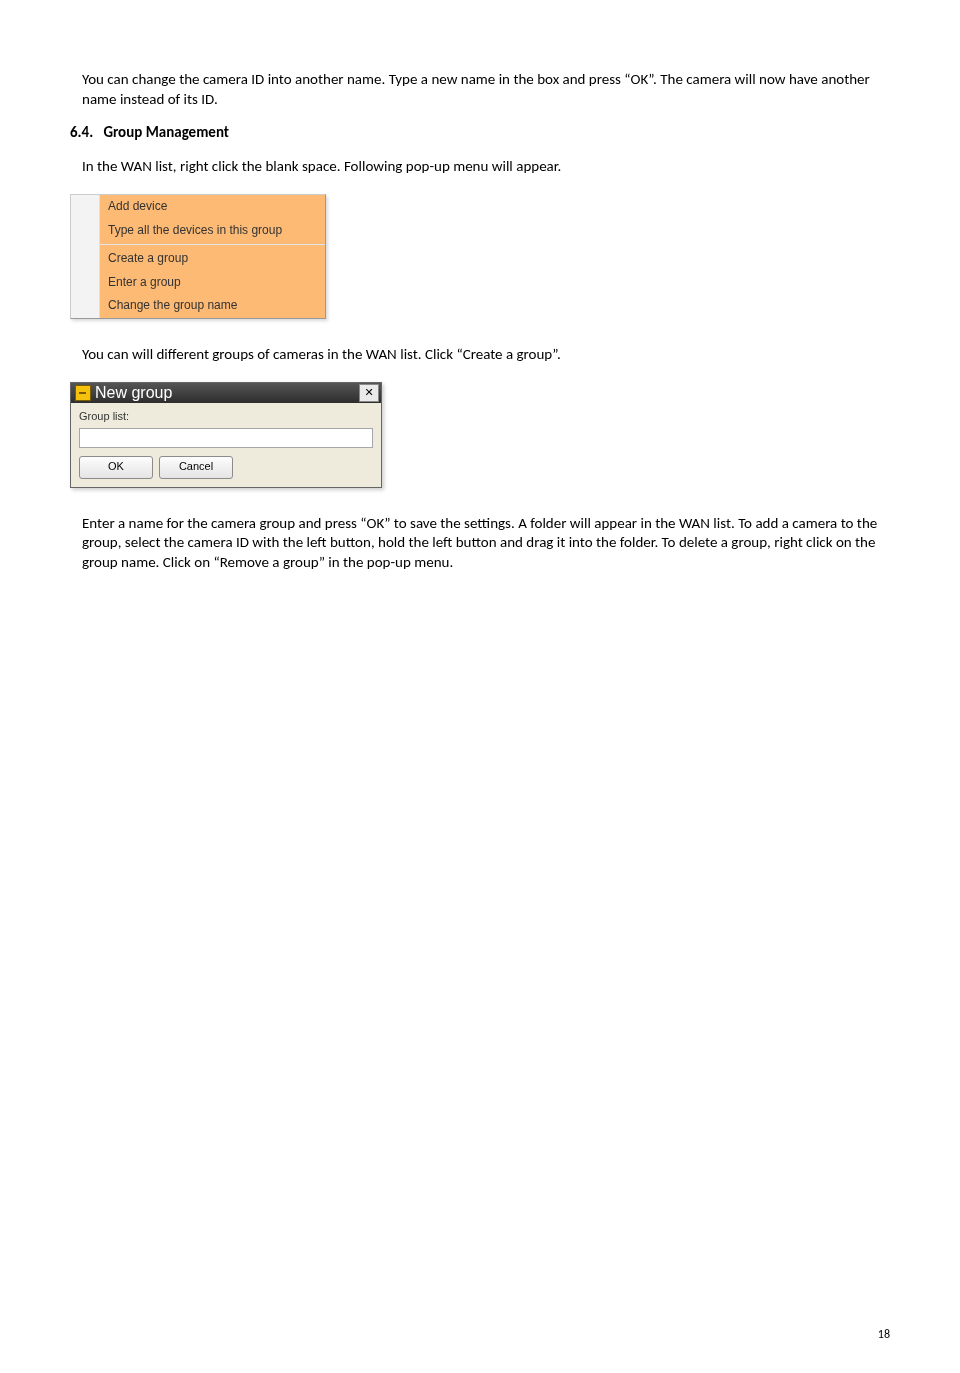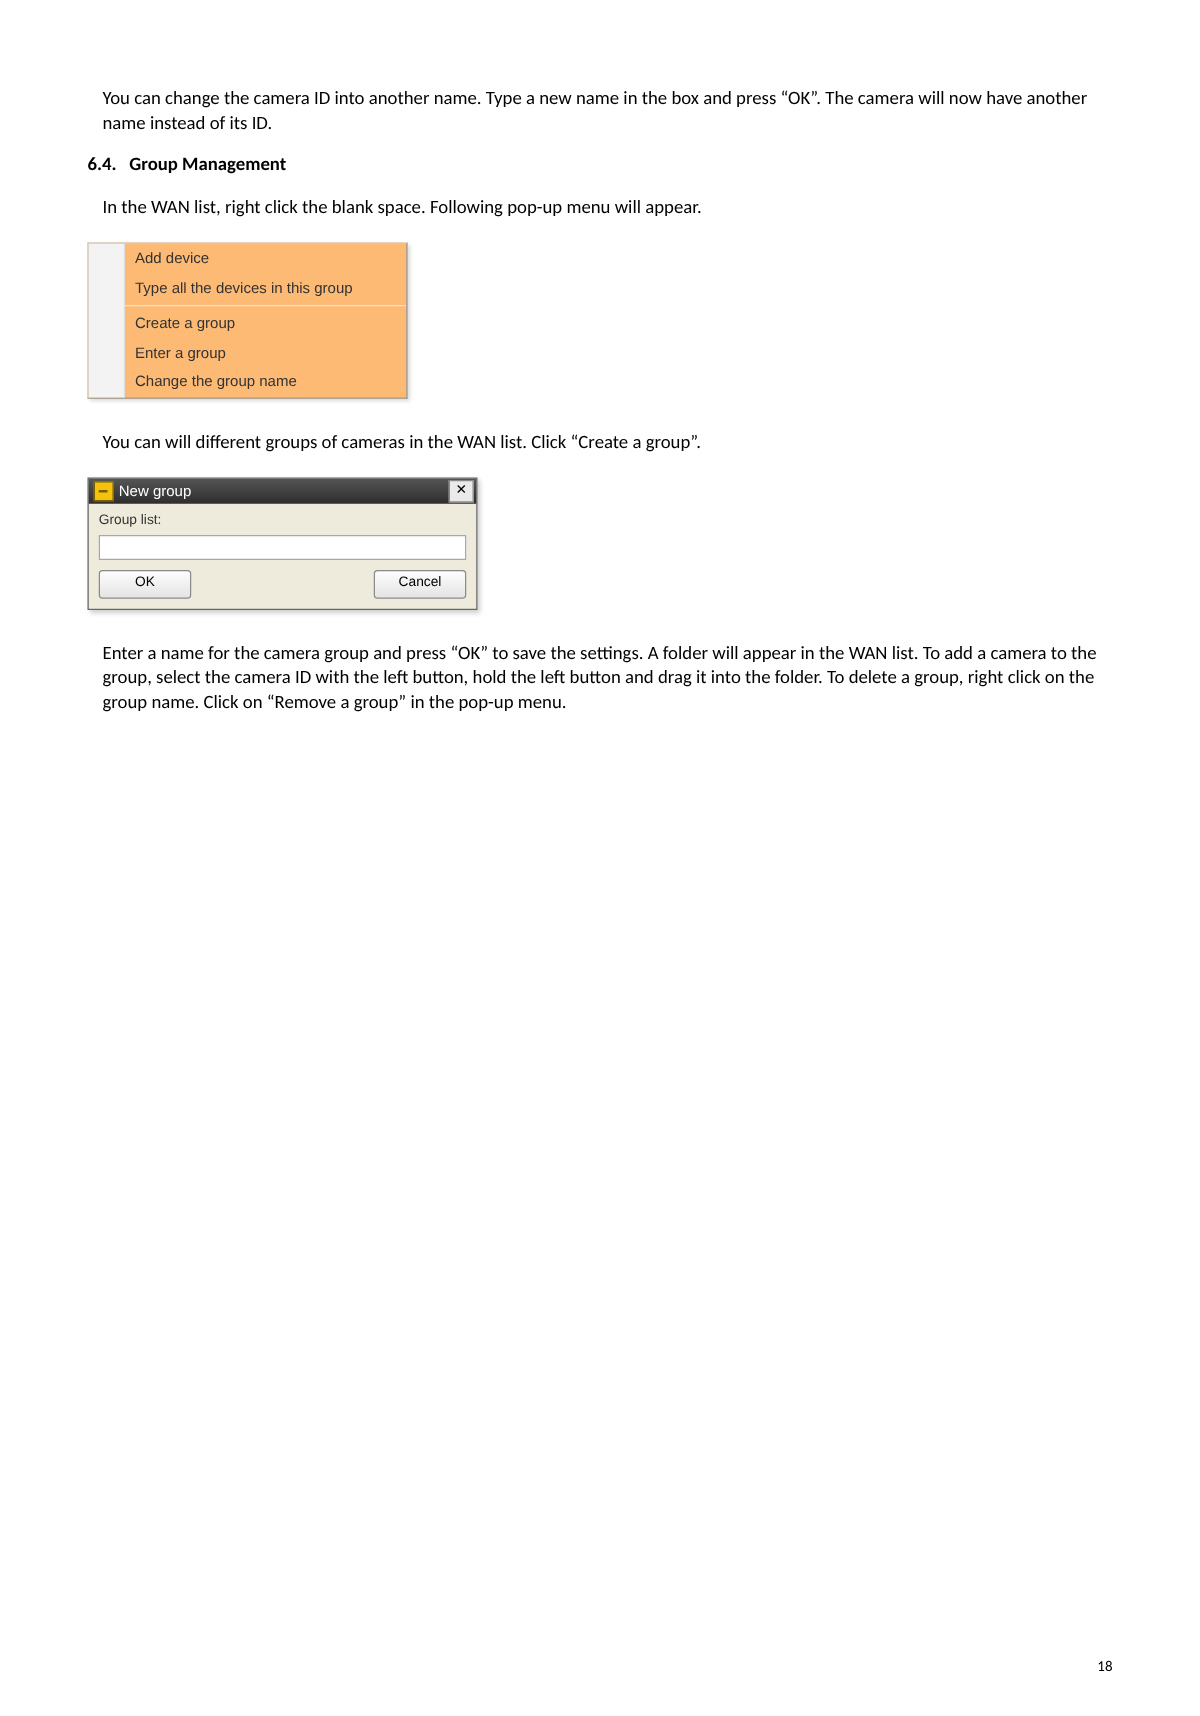--- a/index.html
+++ b/index.html
@@ -69,21 +69,21 @@
     margin-right:4px;
     position:relative;
   }
   .dlg-icon::after{
     content:"";
     position:absolute;
     left:3px; top:6px;
     width:7px; height:2px;
     background:#7a5c00;
   }
-  .dlg-title { flex:1; font-size:12px; }
+  .dlg-title { flex:1; font-size:16px; }
   .dlg-close {
     width:18px; height:16px;
     background:#eaeaea;
     border:1px solid #888;
     color:#000;
     font-size:11px;
     line-height:14px;
     text-align:center;
     font-family: Arial, sans-serif;
   }
@@ -94,21 +94,21 @@
     box-sizing:border-box;
     height: 20px;
     border:1px solid #a7a6aa;
     background:#fff;
     padding: 0 4px;
     font-size:11px;
     color:#333;
   }
   .dlg-buttons {
     display:flex;
-    justify-content:space-between;
+    justify-content:flex-start;
     gap:6px;
     margin-top:8px;
   }
   .dlg-btn {
     width:72px;
     height:21px;
     border:1px solid #8b8b8b;
     border-radius:3px;
     background: linear-gradient(#fdfdfd,#e4e4e4);
     font-size:11px;

